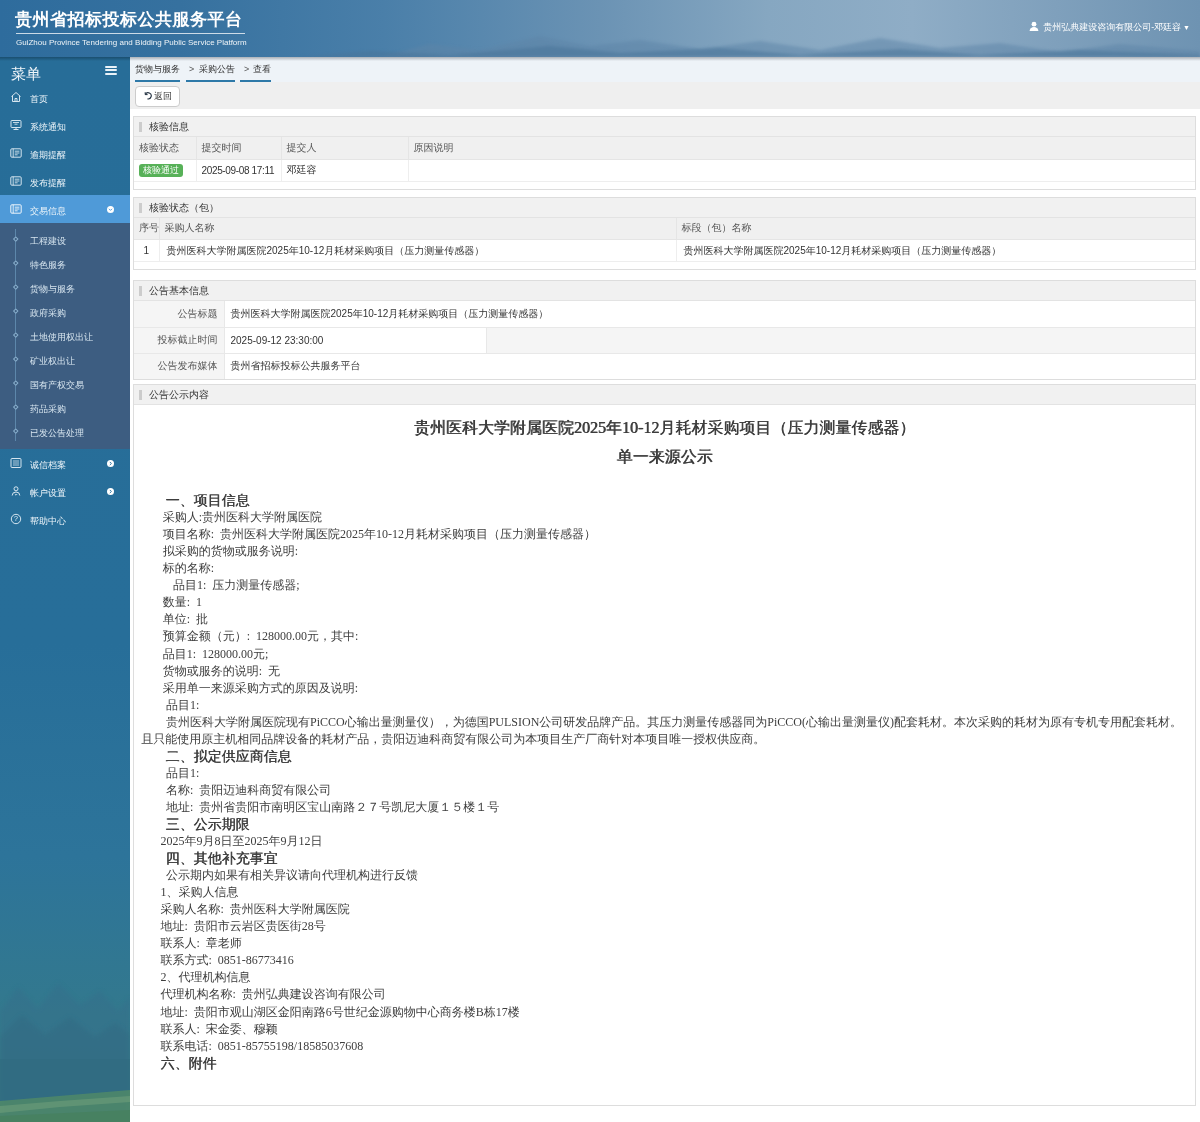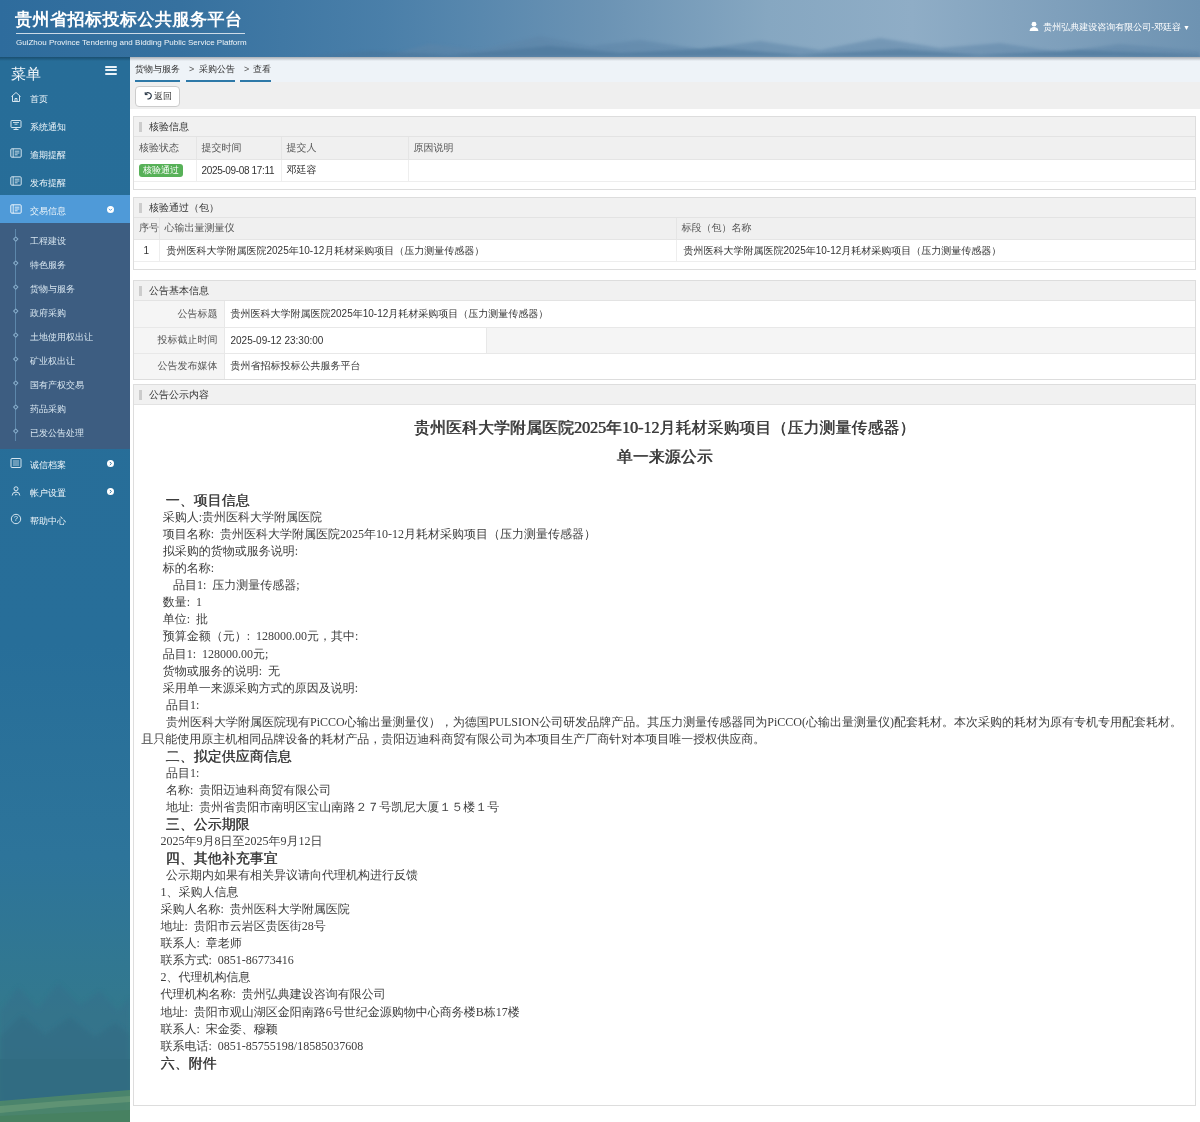--- a/index.html
+++ b/index.html
@@ -275,32 +275,32 @@
             <td style="border-bottom:1px solid #eee"></td>
             </tr>
       </tbody>
         </table>
       <div class="padstrip"></div>
     </div>
     <div class="gap8"></div>
     <div class="sec">
       <div class="sec-h">
           <div class="bar"></div>
-          <div class="tt">核验通过（包）</div>
+          <div class="tt">核验状态（包）</div>
         </div>
       <table class="grid">
         <colgroup>
             <col style="width:25px">
             <col style="width:517px">
             <col>
           </colgroup>
         <tbody>
             <tr>
               <th>序号</th>
-              <th>心输出量测量仪</th>
+              <th>采购人名称</th>
               <th>标段（包）名称</th>
             </tr>
         <tr>
               <td style="border-bottom:1px solid #eee;text-align:center;padding-left:0">1</td>
             <td style="border-bottom:1px solid #eee;padding-left:7px">贵州医科大学附属医院2025年10-12月耗材采购项目（压力测量传感器）</td>
             <td style="border-bottom:1px solid #eee;padding-left:7px">贵州医科大学附属医院2025年10-12月耗材采购项目（压力测量传感器）</td>
             </tr>
       </tbody>
         </table>
       <div class="padstrip"></div>

